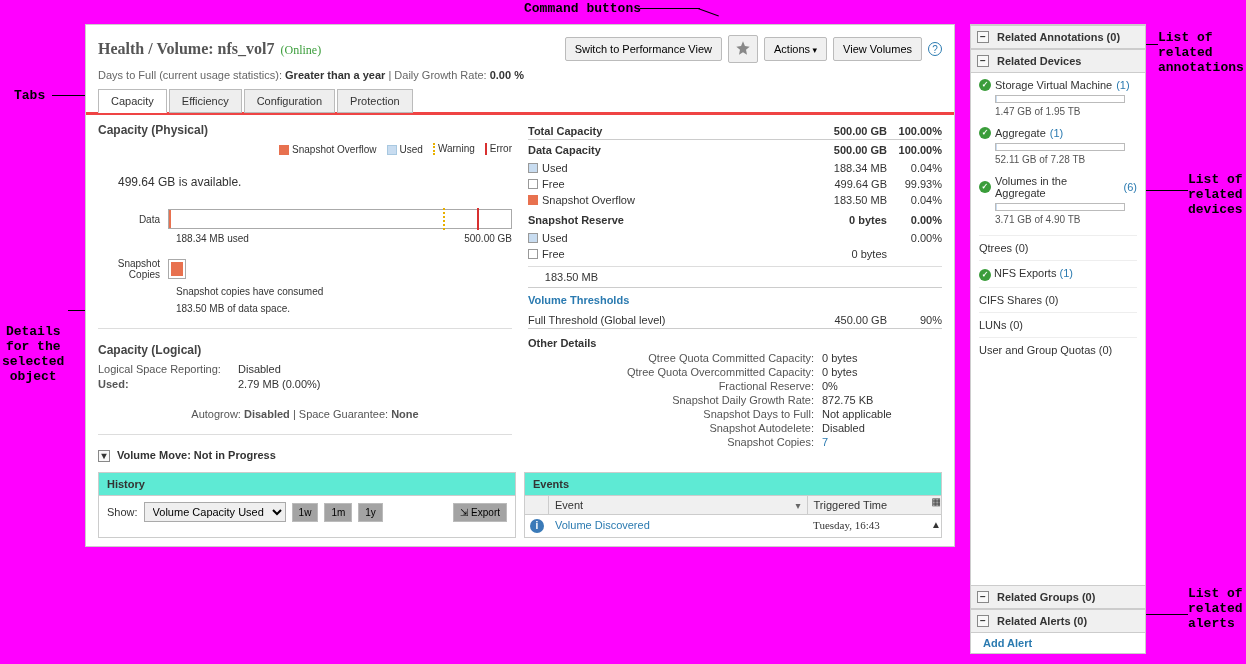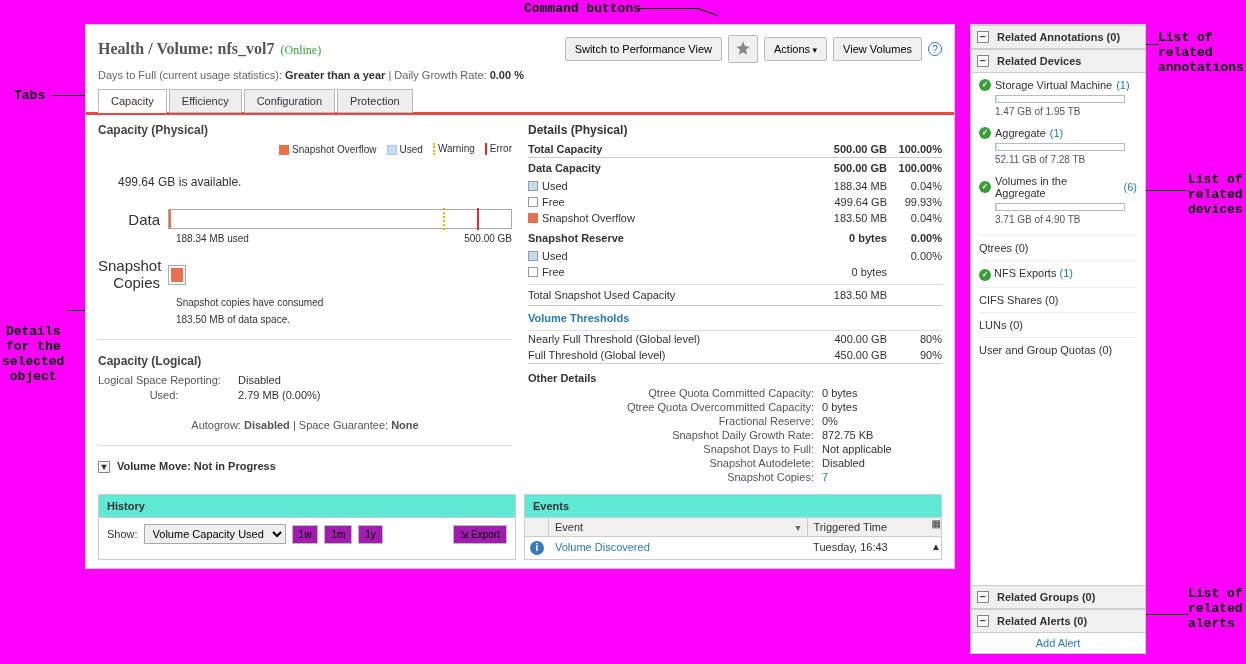--- a/index.html
+++ b/index.html
@@ -26,21 +26,21 @@
   .col { flex: 1; }
   .section-title { font-size: 12px; font-weight: bold; color: #444; margin-bottom: 6px; }
   .legend-row { display: flex; gap: 10px; justify-content: flex-end; margin-bottom: 6px; font-size: 10px; align-items: center;}
   .swatch { display: inline-block; width: 10px; height: 10px; margin-right: 3px; vertical-align: middle; }
   .sw-ov { background: #e8714f; }
   .sw-used { background: #c8dcf0; border: 1px solid #a8c8e0; }
   .sw-warn-bar { width: 2px; height: 12px; border-left: 2px dotted #e8b000; display:inline-block; margin-right:3px; vertical-align:middle;}
   .sw-err-bar { width: 2px; height: 12px; background: #d83030; display:inline-block; margin-right:3px; vertical-align:middle;}
   .avail-text { margin: 20px 0 20px 20px; font-size: 12px; }
   .bar-row { display: flex; align-items: center; margin: 4px 0; }
-  .bar-label { width: 70px; text-align: right; padding-right: 8px; font-size: 15px; }
+  .bar-label { width: 70px; text-align: right; padding-right: 8px; font-size: 10px; }
   .bar-outer { flex: 1; height: 20px; border: 1px solid #aaa; position: relative; background: #fff; }
   .bar-warn { position: absolute; top: -2px; bottom: -2px; width: 0; border-left: 2px dotted #e8b000; }
   .bar-err { position: absolute; top: -2px; bottom: -2px; width: 0; border-left: 2px solid #d83030; }
   .bar-ov { position: absolute; top: 0; bottom: 0; background: #e8714f; }
   .bar-sub { display: flex; justify-content: space-between; font-size: 10px; margin: 2px 0 0 78px; }
   .snap-bar { width: 18px; height: 20px; border: 1px solid #aaa; display: inline-block; position: relative; background:#fff; }
   .snap-fill { position:absolute; left:2px; right:2px; top:2px; bottom:2px; background:#e8714f; }
   .snap-text { margin: 6px 0 0 78px; font-size: 10px; }
   .hr { border-top: 1px solid #ddd; margin: 14px 0; }
   .kv-row { display: flex; font-size: 11px; margin: 3px 0; }
@@ -64,46 +64,46 @@
   .od-row .v { width: 120px; }
   
   .bottom-row { display: flex; gap: 8px; margin-top: 10px; }
   .panel { border: 1px solid #ccc; }
   .panel-h { background: #5eead4; padding: 5px 8px; font-weight: bold; border-bottom: 1px solid #ccc; font-size: 11px;}
   .panel-b { padding: 6px 8px; }
   .hist { flex: 1; }
   .events { flex: 1; }
   .hist-ctrl { display: flex; align-items: center; gap: 6px; }
   select.combo { border: 1px solid #aaa; padding: 2px 4px; font-size: 11px; flex:1;}
-  .mini-btn { border:1px solid #bbb; padding:3px 6px; font-size:10px; background:#a21caf; cursor:pointer;}
+  .mini-btn { border:1px solid #bbb; padding:3px 6px; font-size:10px; background:#a3a3a3; cursor:pointer;}
   .ev-head { display:flex; background:#f0f0f0; border-bottom:1px solid #ccc; font-size:11px; }
   .ev-head .c1 { width:24px; border-right:1px solid #ccc; padding:3px;}
   .ev-head .c2 { flex:1; border-right:1px solid #ccc; padding:3px 6px; display:flex; justify-content:space-between; align-items:center;}
   .ev-head .c3 { width:120px; padding:3px 6px;}
   .ev-row { display:flex; font-size:11px; padding:4px 0; }
   .ev-row .c1 { width:24px; text-align:center;}
   .ev-row .c2 { flex:1; padding:0 6px;}
-  .ev-row .c3 { width:120px; padding:0 6px;}
+  .ev-row .c3 { width:120px; padding:0 6px;font-family:Liberation Serif, serif;}
   .info-icon { display:inline-block; width:14px; height:14px; border-radius:50%; background:#3a7ab8; color:#fff; text-align:center; line-height:14px; font-size:10px; font-weight:bold;}
   .filter-ic { font-size:10px; color:#666;}
   .scroll-ic { font-size:10px; margin-left:4px;}
   
   .right-panel { position: absolute; left: 970px; top: 24px; width: 176px; background: #fff; border: 1px solid #ccc; height: 630px; display:flex; flex-direction:column;}
   .rp-section-h { background:#f0f0f0; border-bottom:1px solid #ccc; border-top:1px solid #ccc; padding:5px 6px; font-size:11px; font-weight:bold; display:flex; align-items:center; gap:4px;}
   .rp-body { padding: 6px 8px; }
   .rd-item { margin-bottom: 10px; }
   .rd-title { display:flex; align-items:center; gap:4px; font-size:11px;}
   .ok-icon { display:inline-block; width:12px; height:12px; border-radius:50%; background:#3a9d3a; color:#fff; text-align:center; line-height:12px; font-size:8px; font-weight:bold;}
   .count-link { color:#2a7ab0;}
   .mini-bar { height:8px; border:1px solid #bbb; margin:4px 0 3px 16px; position:relative; background:#fff; width:130px;}
   .mini-fill { position:absolute; left:0; top:0; bottom:0; background:#c8dcf0;}
   .mini-text { font-size:10px; margin-left:16px; color:#555;}
   .rp-list-item { font-size:11px; padding:6px 0; border-top:1px solid #eee;}
   .rp-spacer { flex:1; }
-  .add-alert { text-align:center; padding:4px 12px;}
+  .add-alert { text-align:left; padding:4px 12px;font-weight:bold;}
   .star-svg { width: 16px; height: 16px; }
 </style>
 </head>
 <body>
 
 <div class="annotation" style="left:524px; top:1px;">Command buttons</div>
 <div class="annotation-line" style="left:640px; top:8px; width:60px; height:1px;"></div>
 <div class="annotation-line" style="left:698px; top:8px; width:22px; height:1px; transform:rotate(20deg); transform-origin:left;"></div>
 
 <div class="annotation" style="left:14px; top:88px;">Tabs</div>
@@ -197,38 +197,37 @@
         <div class="snap-text">183.50 MB of data space.</div>
 
         <div class="hr"></div>
 
         <div class="section-title">Capacity (Logical)</div>
         <div class="kv-row">
             <span class="k">Logical Space Reporting:</span>
             <span class="v">Disabled</span>
           </div>
         <div class="kv-row">
-            <span class="k" style="text-align:center; padding-right:8px;">Used:</span>
+            <span class="k" style="text-align:left; padding-right:8px;font-weight:bold;">Used:</span>
             <span class="v">2.79 MB (0.00%)</span>
           </div>
 
         <div class="footer-row">
           <span>Autogrow: </span><b>Disabled</b>
           <span>   |   </span>
           <span>Space Guarantee: </span><b>None</b>
         </div>
         <div class="hr"></div>
         <div class="vm-row">
           <span class="expand-box">▾</span>
           <span>Volume Move: Not in Progress</span>
         </div>
       </div>
 
       <div class="col">
-        <div class="det-title">Details (Physical)</div>
         <div class="det-row head">
             <span class="lbl">Total Capacity</span>
             <span class="v1">500.00 GB</span>
             <span class="v2">100.00%</span>
           </div>
 
         <div class="det-row head" style="border-bottom:none;">
             <span class="lbl">
               <b>Data Capacity</b>
             </span>
@@ -278,31 +277,25 @@
         <div class="det-row">
             <span class="lbl">
               <span class="sw-small"></span>
               <span>Free</span>
             </span>
             <span class="v1">0 bytes</span>
             <span class="v2"></span>
           </div>
 
         <div class="det-row" style="border-top:1px solid #ddd; border-bottom:1px solid #ccc; margin-top:4px; padding:4px 0;">
-            <span class="lbl">Total Snapshot Used Capacity</span>
             <span class="v1">183.50 MB</span>
             <span class="v2"></span>
           </div>
 
         <div class="link" style="font-weight:bold; margin:6px 0;">Volume Thresholds</div>
-        <div class="det-row" style="border-top:1px solid #ddd;">
-            <span class="lbl">Nearly Full Threshold (Global level)</span>
-            <span class="v1">400.00 GB</span>
-            <span class="v2">80%</span>
-          </div>
         <div class="det-row" style="border-bottom:1px solid #ccc;">
             <span class="lbl">Full Threshold (Global level)</span>
             <span class="v1">450.00 GB</span>
             <span class="v2">90%</span>
           </div>
 
         <div style="font-weight:bold; margin:8px 0 2px 0;">Other Details</div>
         <div class="od-row">
             <span class="k">Qtree Quota Committed Capacity:</span>
             <span class="v">0 bytes</span>

